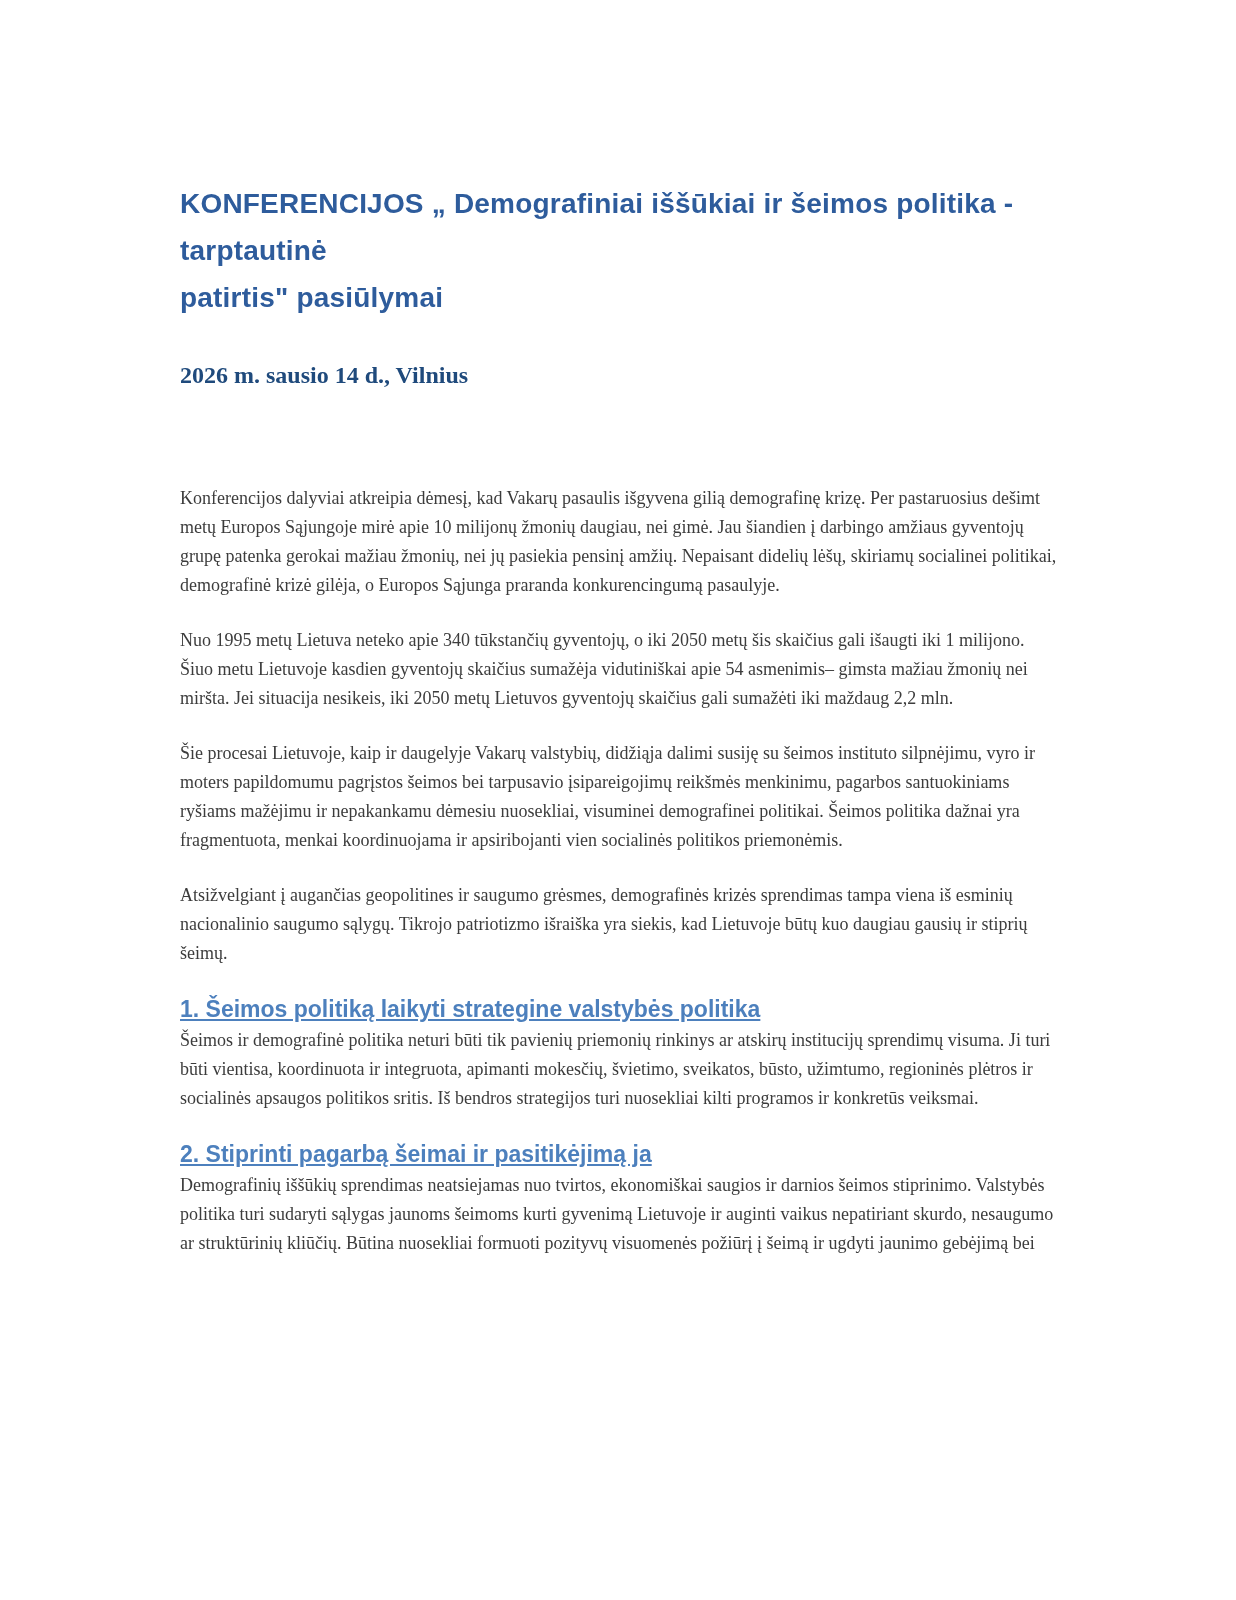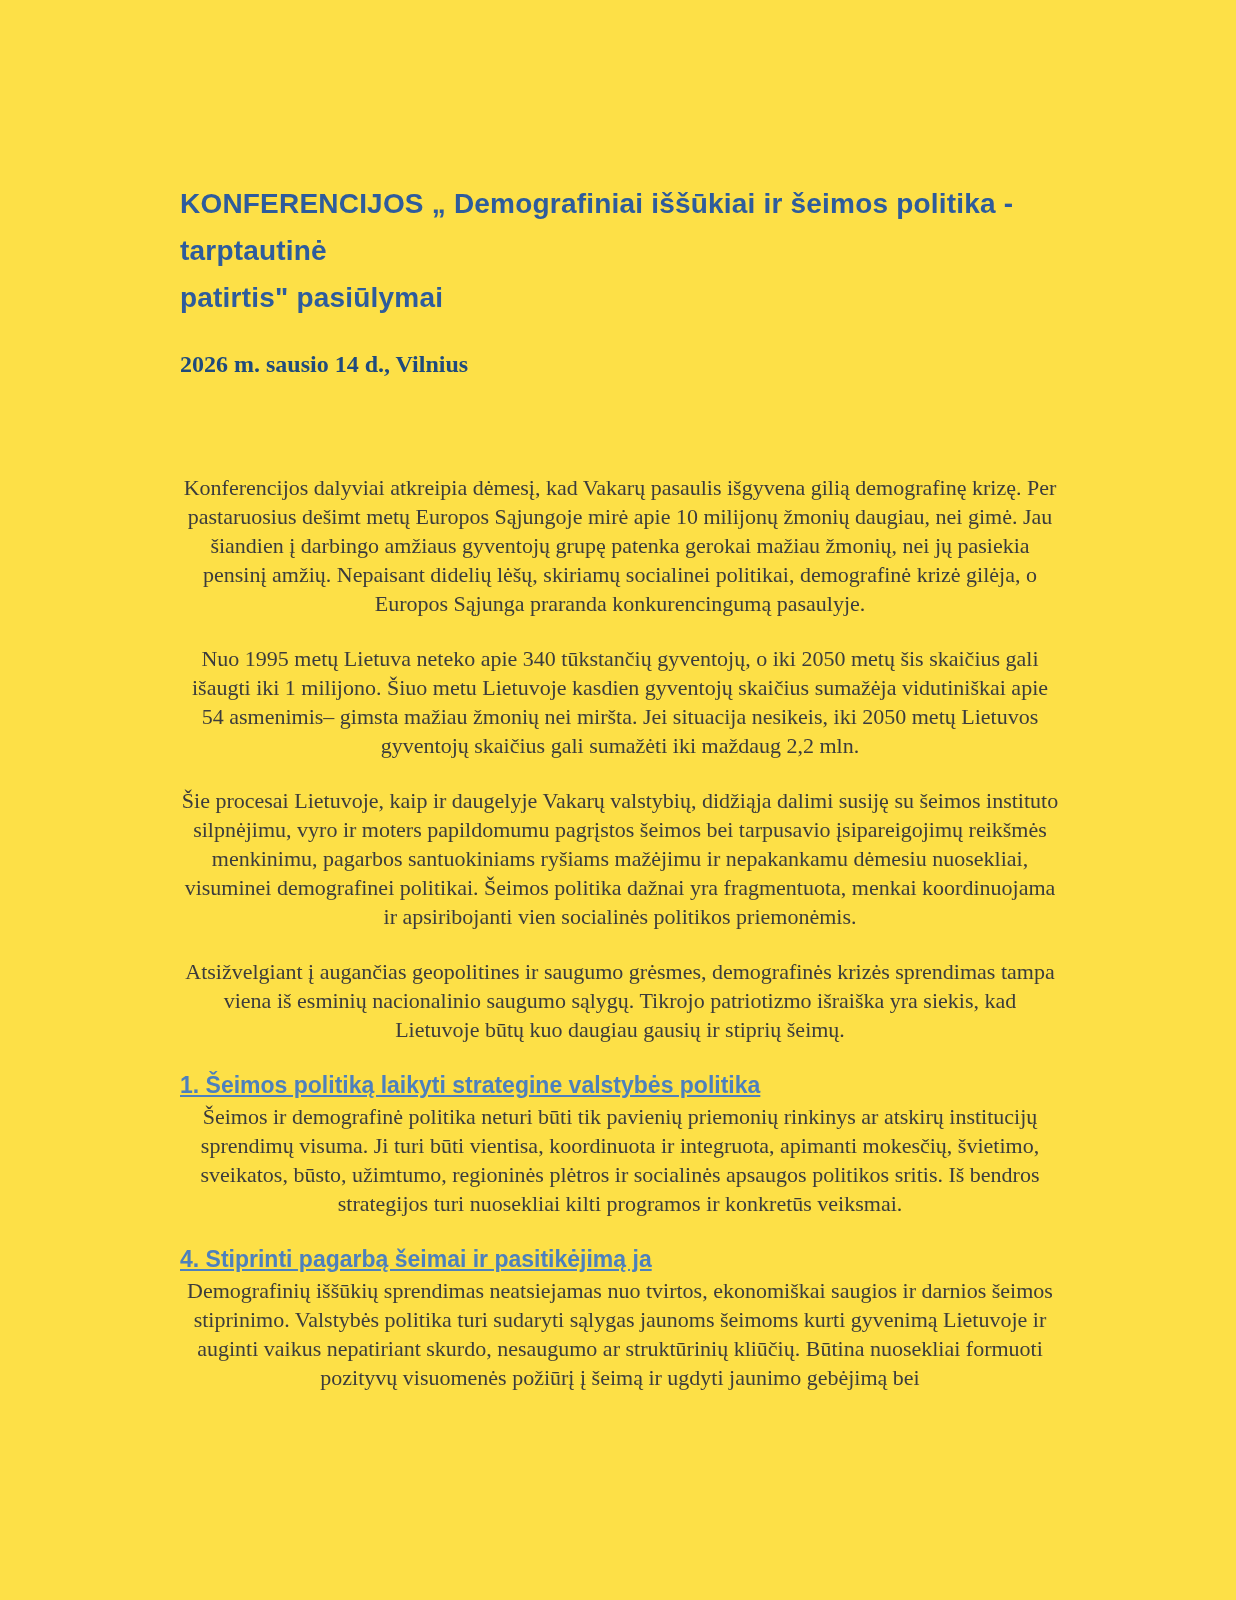--- a/index.html
+++ b/index.html
@@ -5,48 +5,48 @@
   html, body {
     margin: 0;
     padding: 0;
     background: #e8e8e8;
   }
   .page {
     position: relative;
     width: 1236px;
     height: 1600px;
     margin: 0 auto;
-    background: #fde047;
+    background: #ffffff;
     box-sizing: border-box;
     padding: 180px 176px 0 180px;
     overflow: hidden;
   }
   .doc-title {
     font-family: "Liberation Sans", sans-serif;
     font-weight: bold;
     font-size: 28px;
     line-height: 47px;
     color: #2e5c9c;
     letter-spacing: 0.2px;
   }
   .doc-date {
-    margin-top: 28px;
+    margin-top: 39px;
     font-family: "Liberation Serif", serif;
     font-weight: bold;
     font-size: 24px;
     line-height: 30px;
     color: #1f4a7c;
   }
   .body-text {
     font-family: "Liberation Serif", serif;
-    font-size: 22px;
+    font-size: 18px;
     line-height: 29px;
     color: #3c3c3c;
     margin: 0 0 26px 0;
-    text-align: center;
+    text-align: left;
   }
   .first-paragraph {
     margin-top: 94px;
   }
   .section-heading {
     font-family: "Liberation Sans", sans-serif;
     font-weight: bold;
     font-size: 26px;
     line-height: 34px;
     color: #4d80bd;
@@ -80,17 +80,17 @@
 
   <p class="body-text">Šie procesai Lietuvoje, kaip ir daugelyje Vakarų valstybių, didžiąja dalimi susiję su šeimos instituto silpnėjimu, vyro ir moters papildomumu pagrįstos šeimos bei tarpusavio įsipareigojimų reikšmės menkinimu, pagarbos santuokiniams ryšiams mažėjimu ir nepakankamu dėmesiu nuosekliai, visuminei demografinei politikai. Šeimos politika dažnai yra fragmentuota, menkai koordinuojama ir apsiribojanti vien socialinės politikos priemonėmis.</p>
 
   <p class="body-text">Atsižvelgiant į augančias geopolitines ir saugumo grėsmes, demografinės krizės sprendimas tampa viena iš esminių nacionalinio saugumo sąlygų. Tikrojo patriotizmo išraiška yra siekis, kad Lietuvoje būtų kuo daugiau gausių ir stiprių šeimų.</p>
 
 
   <h3 class="sub-heading">1. Šeimos politiką laikyti strategine valstybės politika</h3>
 
   <p class="body-text">Šeimos ir demografinė politika neturi būti tik pavienių priemonių rinkinys ar atskirų institucijų sprendimų visuma. Ji turi būti vientisa, koordinuota ir integruota, apimanti mokesčių, švietimo, sveikatos, būsto, užimtumo, regioninės plėtros ir socialinės apsaugos politikos sritis. Iš bendros strategijos turi nuosekliai kilti programos ir konkretūs veiksmai.</p>
 
-  <h3 class="sub-heading">4. Stiprinti pagarbą šeimai ir pasitikėjimą ja</h3>
+  <h3 class="sub-heading">2. Stiprinti pagarbą šeimai ir pasitikėjimą ja</h3>
 
   <p class="body-text">Demografinių iššūkių sprendimas neatsiejamas nuo tvirtos, ekonomiškai saugios ir darnios šeimos stiprinimo. Valstybės politika turi sudaryti sąlygas jaunoms šeimoms kurti gyvenimą Lietuvoje ir auginti vaikus nepatiriant skurdo, nesaugumo ar struktūrinių kliūčių. Būtina nuosekliai formuoti pozityvų visuomenės požiūrį į šeimą ir ugdyti jaunimo gebėjimą bei</p>
 
 </div>
 
 </body></html>

